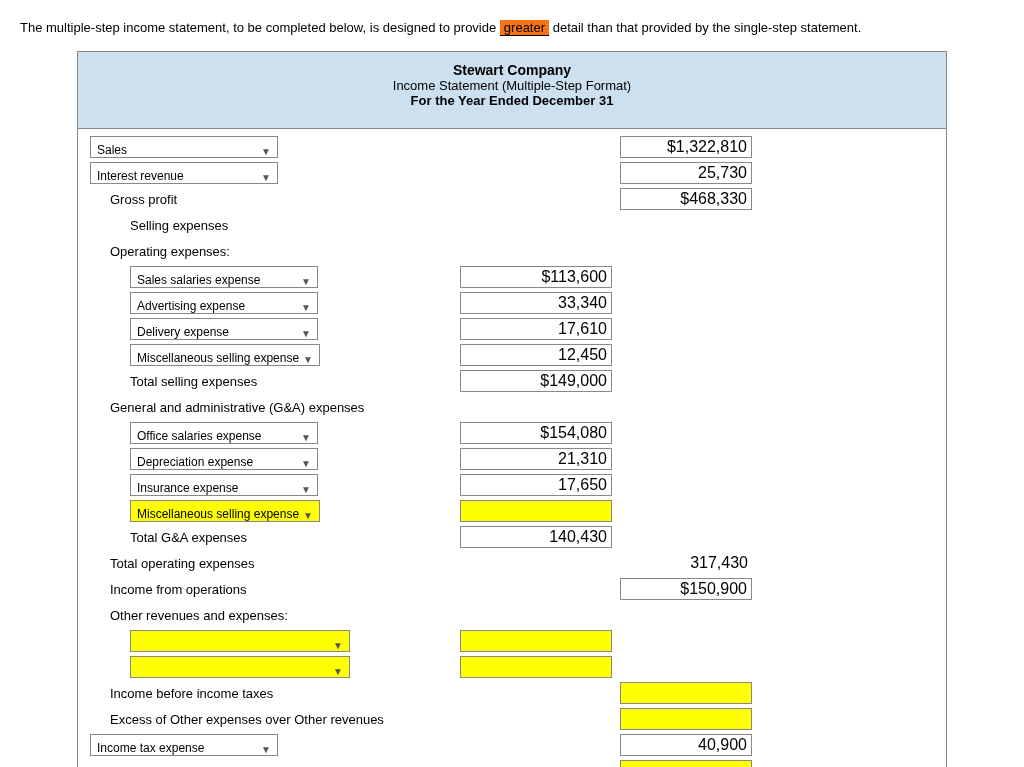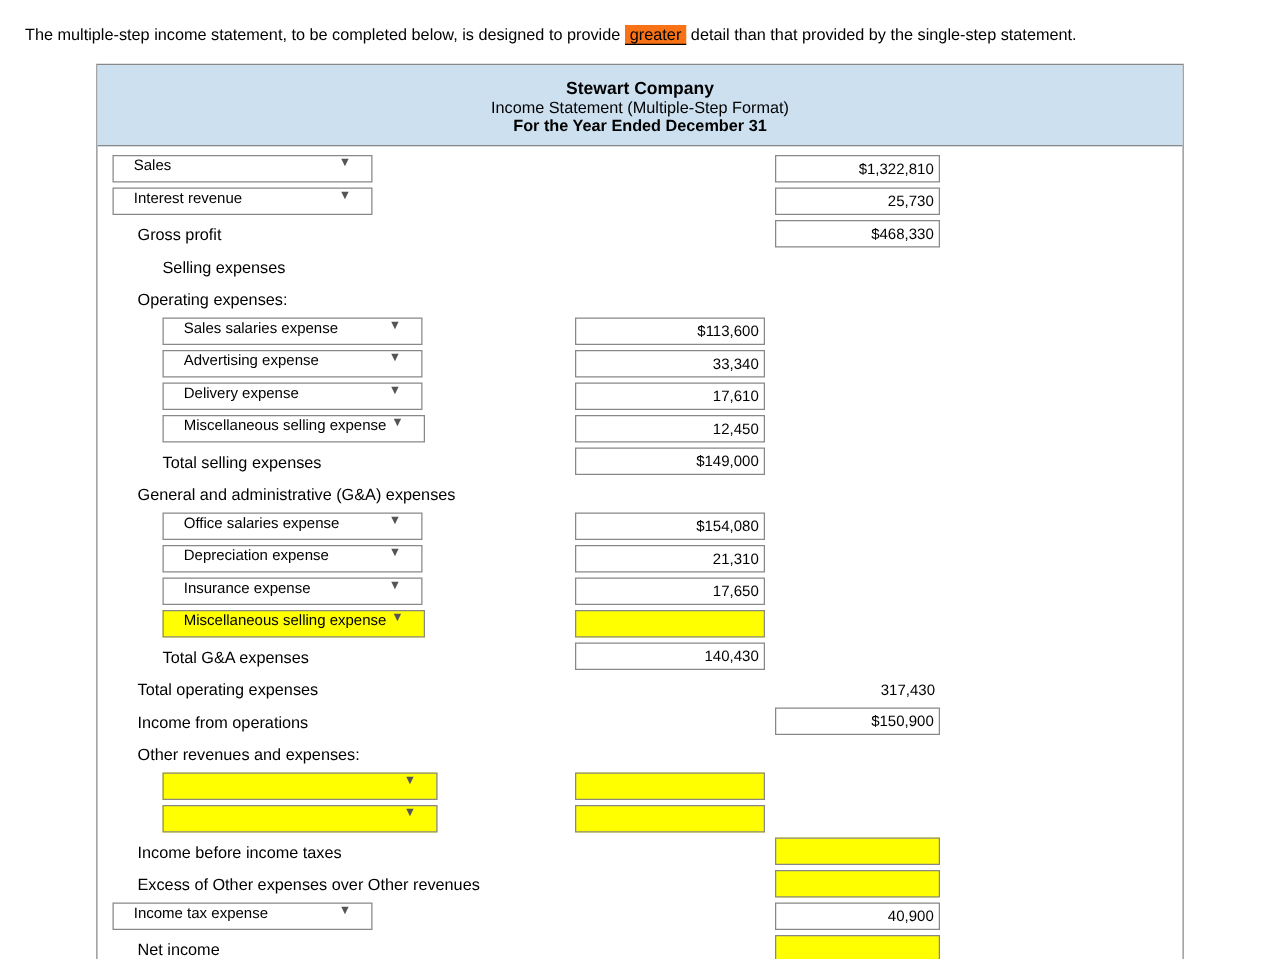--- a/index.html
+++ b/index.html
@@ -21,21 +21,21 @@
       font-weight: normal;
     }
     .statement-container {
       border: 1px solid #888;
       width: 870px;
       margin: 0 auto;
     }
     .statement-header {
       background: #cce0f0;
       text-align: center;
-      padding: 10px 0 8px;
+      padding: 10px 0 20px;
       border-bottom: 1px solid #888;
     }
     .statement-header .company-name {
       font-weight: bold;
       font-size: 14px;
     }
     .statement-header .statement-title {
       font-weight: normal;
       font-size: 13px;
     }
@@ -83,32 +83,32 @@
       padding: 0 4px;
       display: flex;
       align-items: center;
       justify-content: flex-end;
       font-size: 12px;
     }
     .value-box.highlight {
       background: #ffff00;
     }
     .value-text {
-      font-size: 12px;
+      font-size: 16px;
     }
     .section-label {
       font-size: 13px;
     }
     .dropdown-container {
       border: 1px solid #888;
       background: #fff;
       display: flex;
-      align-items: flex-start;
+      align-items: flex-end;
       height: 22px;
-      padding: 0 16px;
+      padding: 0 6px;
     }
     .dropdown-container.highlight {
       background: #ffff00;
     }
     .dropdown-container .dtext {
       flex: 1;
       font-size: 12px;
       min-width: 160px;
     }
   </style>

